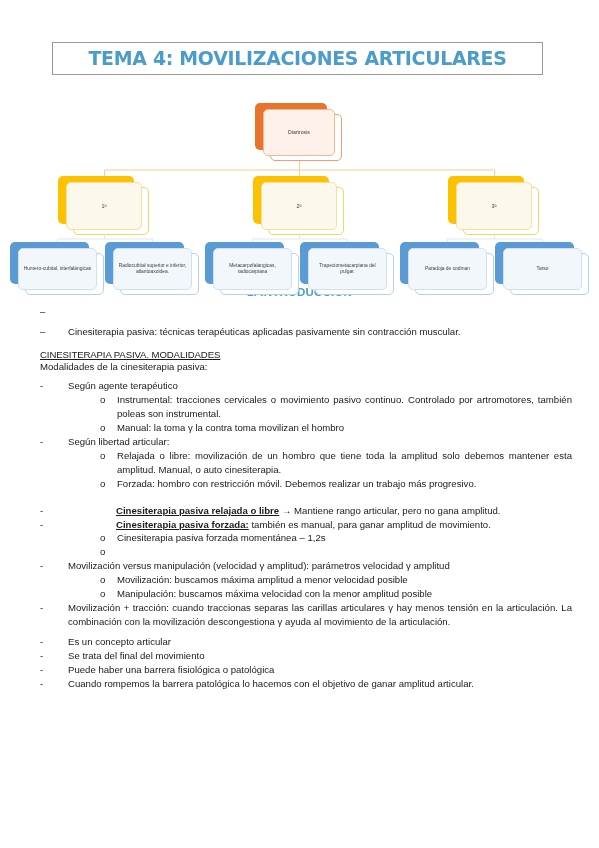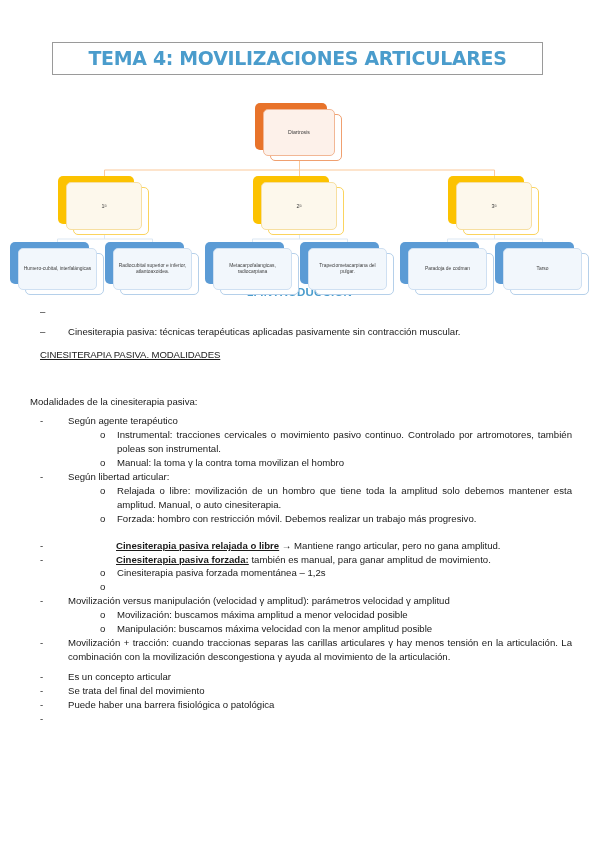--- a/index.html
+++ b/index.html
@@ -155,21 +155,21 @@
   }
   .row .body { flex: 1 1 auto; }
 
   
   .lvl1 { padding-left: 40px; }
   .lvl1 .marker { width: 28px; }
   
   .lvl2 { padding-left: 100px; }
   .lvl2 .marker { width: 17px; }
 
-  .plain { padding-left: 30px; margin-top: 35px; }
+  .plain { padding-left: 40px; }
 
   .full-right { padding-right: 27px; }
   .justify { text-align: justify; }
 
   .underline-head {
     font-size: 9.6px;
     font-weight: normal;
     text-decoration: underline;
     padding-left: 40px;
     margin: 0;
@@ -369,15 +369,16 @@
   <div class="row lvl1">
     <span class="marker">-</span>
     <span class="body">Se trata del final del movimiento</span>
   </div>
   <div class="row lvl1">
     <span class="marker">-</span>
     <span class="body">Puede haber una barrera fisiológica o patológica</span>
   </div>
   <div class="row lvl1 full-right">
     <span class="marker">-</span>
+    <span class="body">Cuando rompemos la barrera patológica lo hacemos con el objetivo de ganar amplitud articular.</span>
   </div>
 
 </div>
 
 </body></html>

